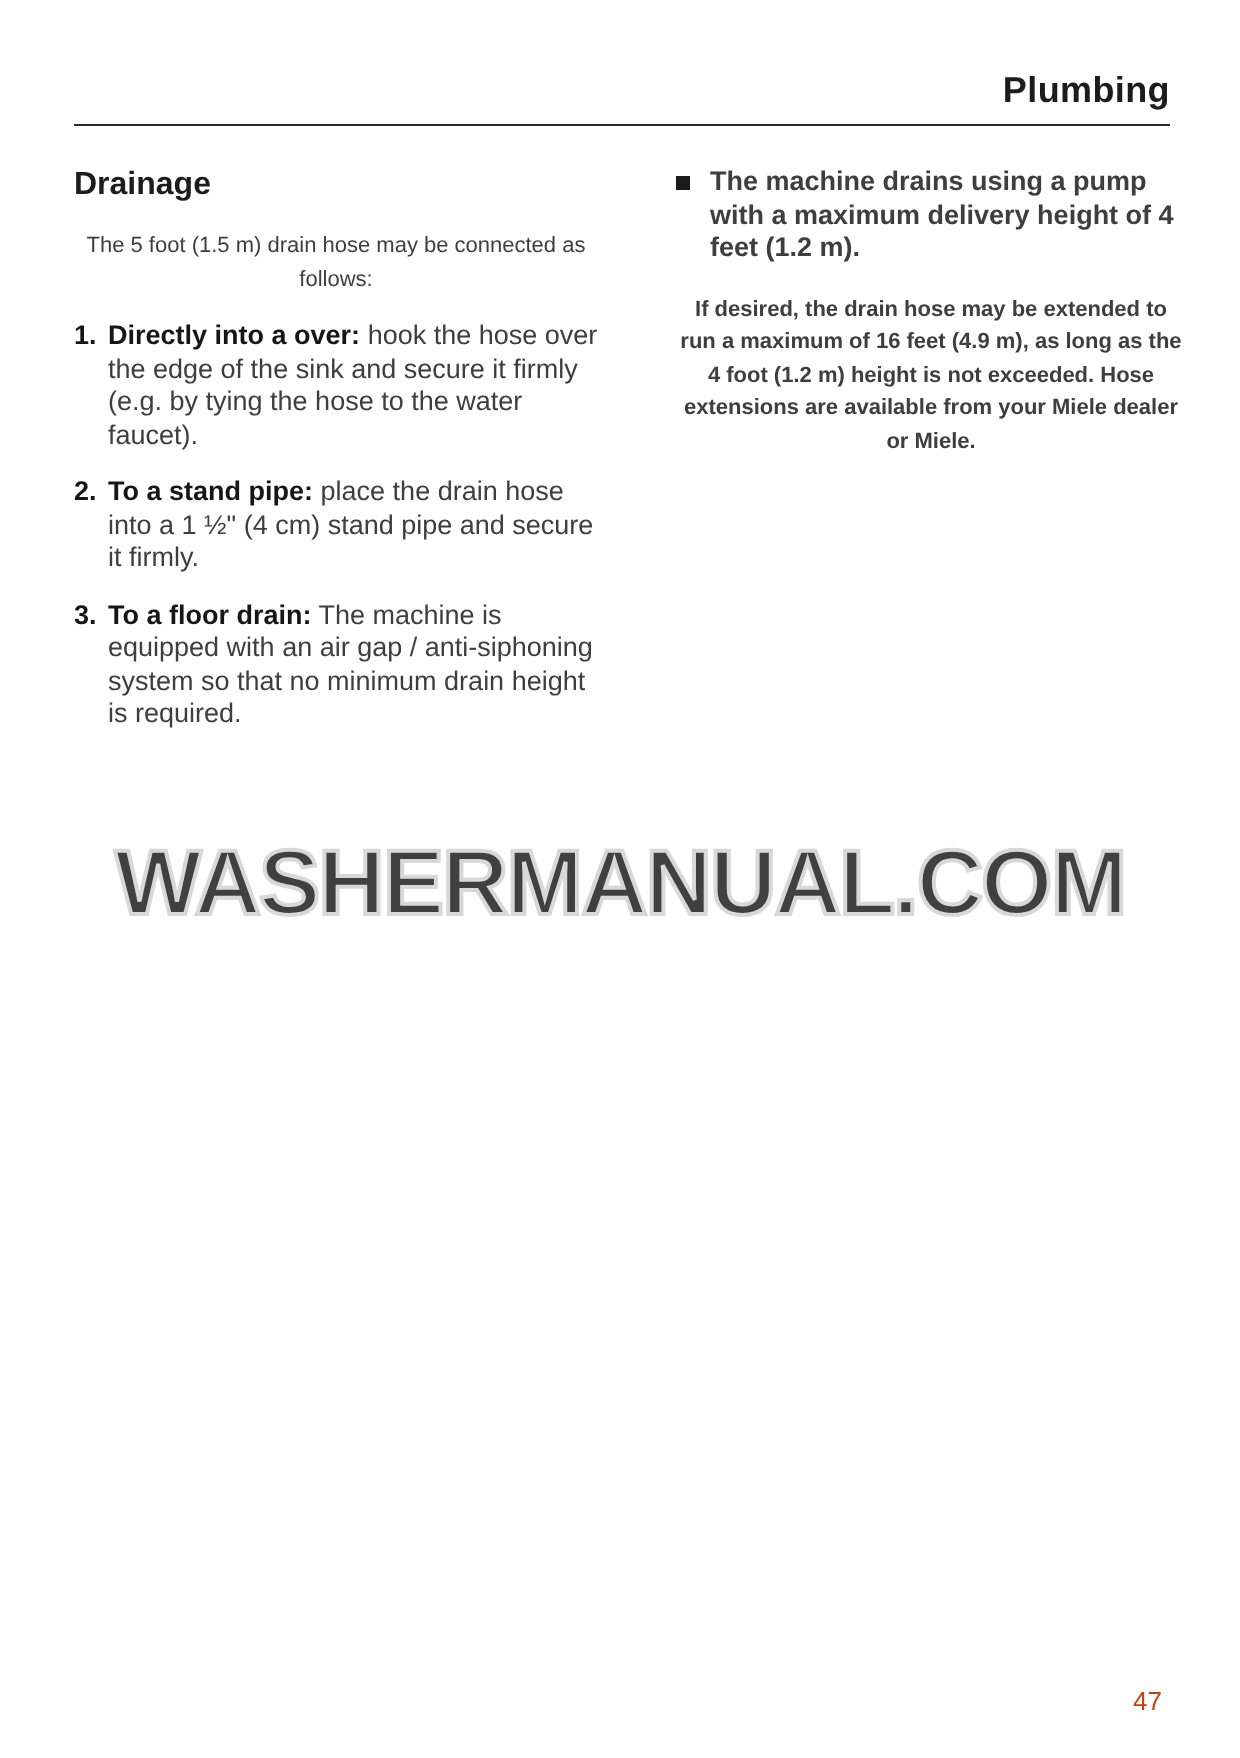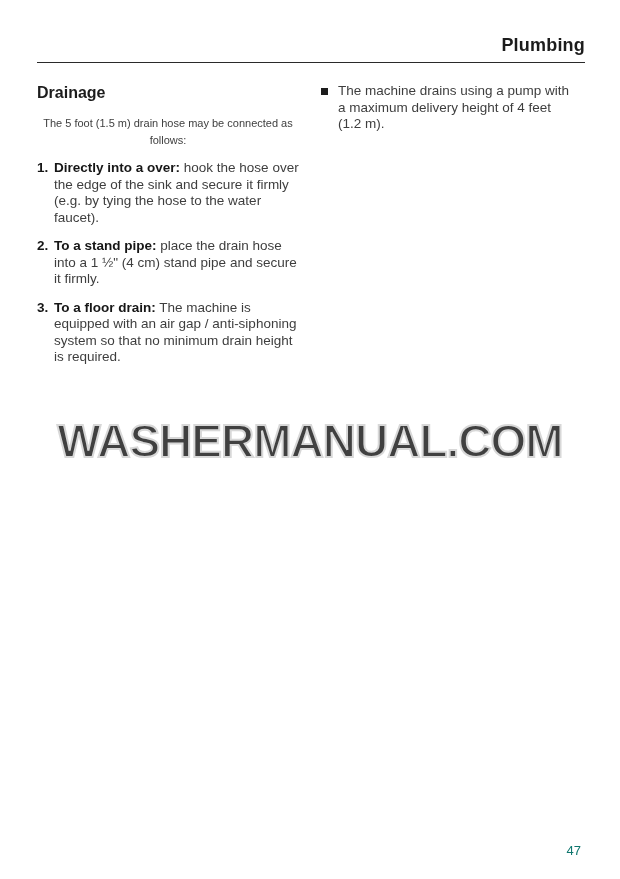--- a/index.html
+++ b/index.html
@@ -33,26 +33,26 @@
   }
   .header-rule {
     margin-top: 7px;
     border: none;
     border-top: 1.5px solid #2a2a2a;
     height: 0;
   }
   
   .columns {
     display: flex;
-    gap: 22px;
+    gap: 39px;
     margin-top: 20px;
     align-items: flex-start;
   }
   .col-left  { width: 262px; flex: 0 0 auto; }
-  .col-right { width: 255px; flex: 0 0 auto; }
+  .col-right { width: 255px; flex: 0 0 auto; font-weight: bold; }
 
   .section-heading {
     font-size: 16px;
     font-weight: bold;
     color: #1c1c1c;
     margin: 0 0 13px 0;
     line-height: 19px;
   }
   p, .para {
     font-size: 11px;
@@ -114,21 +114,21 @@
     white-space: nowrap;
     pointer-events: none;
     user-select: none;
   }
   
   .page-number {
     position: absolute;
     top: 843px;
     right: 39px;
     font-size: 13px;
-    color: #0f766e;
+    color: #c2410c;
   }
 </style>
 </head>
 <body>
 
 <div class="page">
 
   <div class="header">
     <div class="header-title">Plumbing</div>
     <hr class="header-rule">
@@ -160,20 +160,21 @@
       </div>
     </div>
 
     <div class="col-right">
       <div class="bullet-item">
         <span class="sq"></span>
         <span>The machine drains using a pump with a maximum delivery height of 4 feet (1.2 m).</span>
       </div>
 
 
+      <p class="para right-para">If desired, the drain hose may be extended to run a maximum of 16 feet (4.9 m), as long as the 4 foot (1.2 m) height is not exceeded. Hose extensions are available from your Miele dealer or Miele.</p>
     </div>
 
   </div>
 
   <div class="watermark">WASHERMANUAL.COM</div>
 
   <div class="page-number">47</div>
 
 </div>
 

